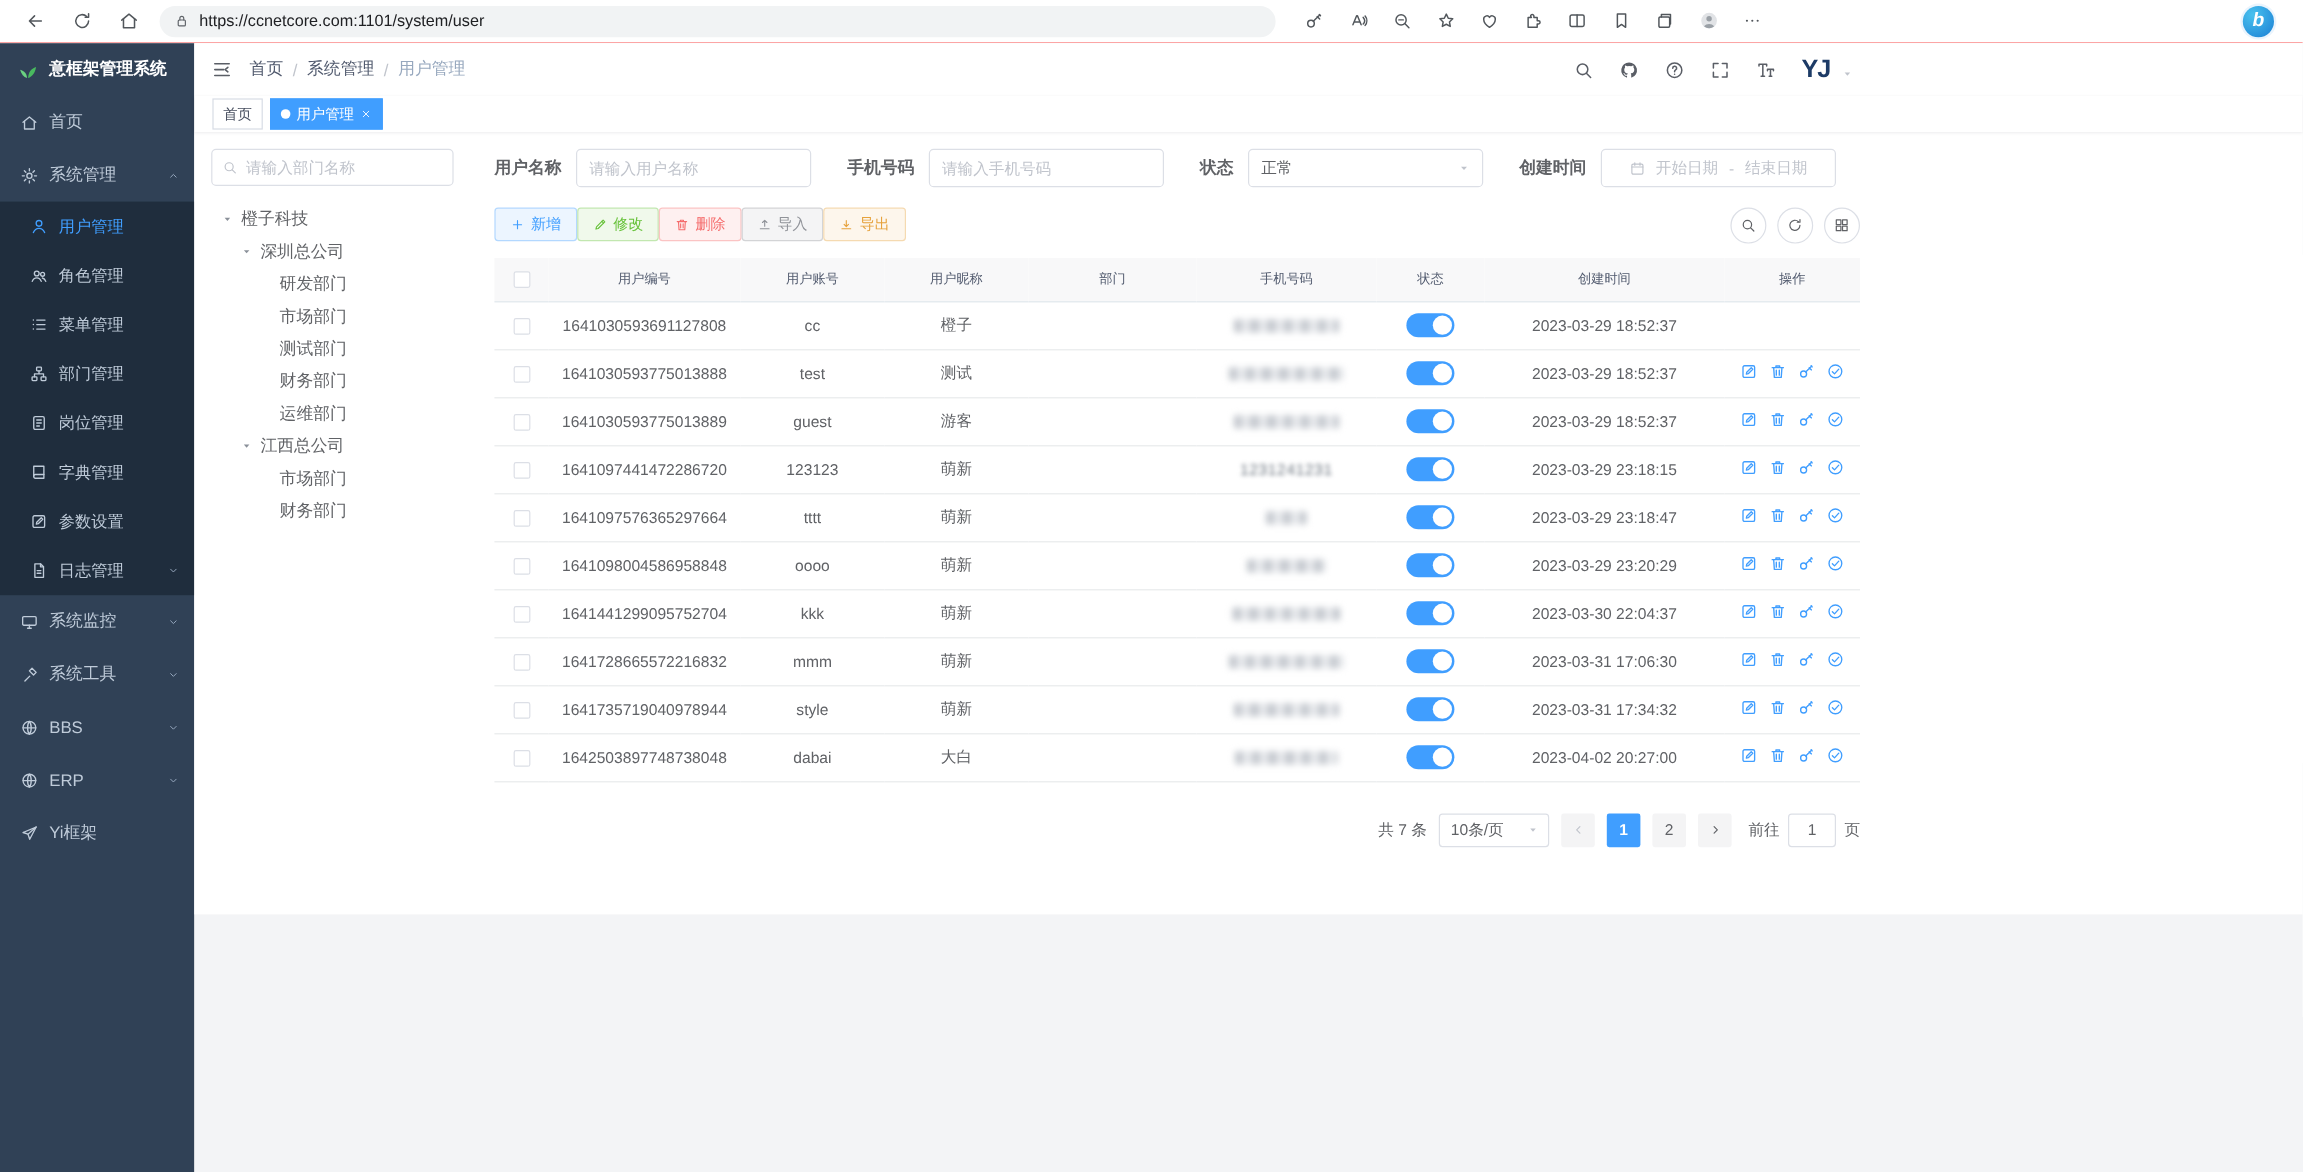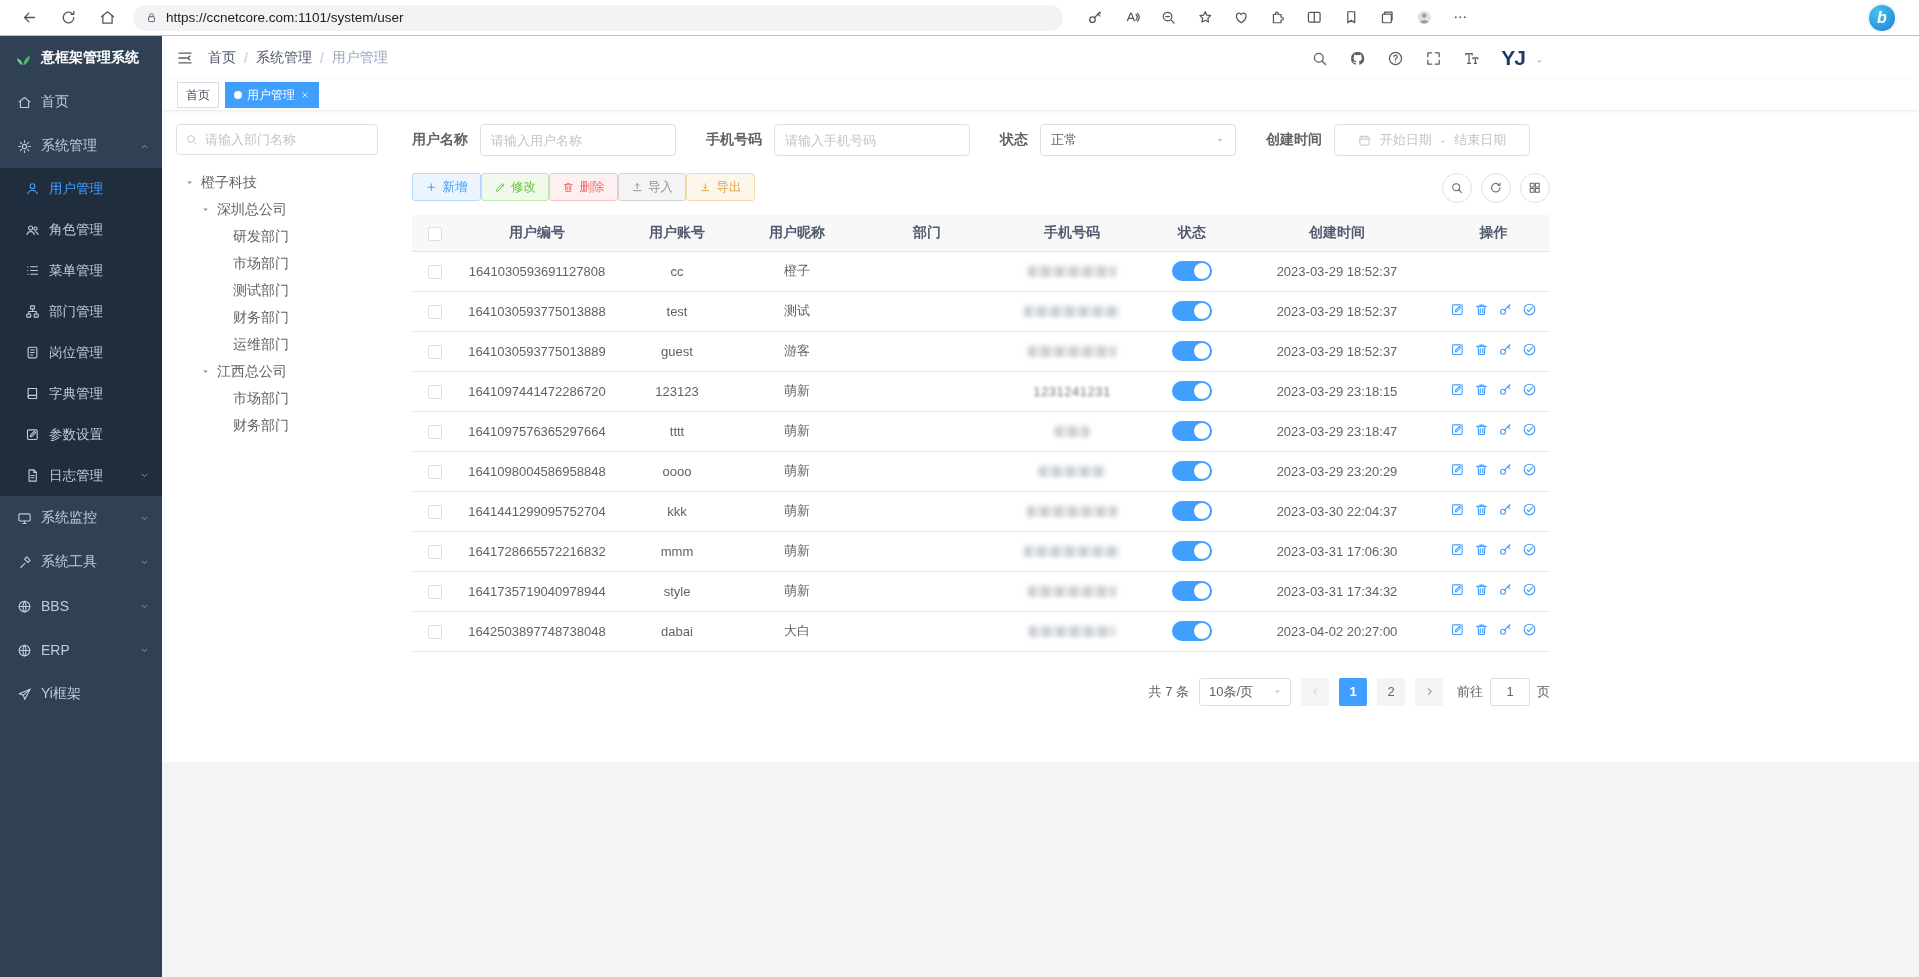--- a/index.html
+++ b/index.html
@@ -87,21 +87,21 @@
   .btn.mini { height:28px; padding:0 12px; font-size:12.5px; border-radius:3px; }
   .btn-primary-plain { background:#ecf5ff; border-color:#b3d8ff; color:#409eff; }
   .btn-success-plain { background:#f0f9eb; border-color:#c2e7b0; color:#67c23a; }
   .btn-danger-plain  { background:#fef0f0; border-color:#fbc4c4; color:#f56c6c; }
   .btn-info-plain    { background:#f4f4f5; border-color:#d3d4d6; color:#909399; }
   .btn-warning-plain { background:#fdf6ec; border-color:#f5dab1; color:#e6a23c; }
   .tool-circles { margin-left:auto; display:flex; gap:9px; }
   .circle-btn { width:30px; height:30px; border-radius:50%; border:1px solid #dcdfe6; background:#fff; color:#606266; display:flex; align-items:center; justify-content:center; font-size:13.5px; cursor:pointer; }
 
   table { width:1138px; border-collapse:collapse; table-layout:fixed; margin-top:12px; }
-  th { height:36px; background:#f8f8f9; color:#515a6e; font-size:14px; font-weight:700; text-align:center; border-bottom:1px solid #dfe6ec; }
+  th { height:36px; background:#f8f8f9; color:#515a6e; font-size:11px; font-weight:400; text-align:center; border-bottom:1px solid #dfe6ec; }
   td { height:40px; font-size:13px; color:#606266; text-align:center; border-bottom:1px solid #e8eaec; padding:0; }
   .checkbox { width:14px; height:14px; border:1px solid #dcdfe6; border-radius:2px; background:#fff; display:inline-block; vertical-align:middle; cursor:pointer; }
   .toggle { width:40px; height:20px; border-radius:10px; background:#409eff; position:relative; display:inline-block; vertical-align:middle; cursor:pointer; }
   .toggle::after { content:""; position:absolute; top:2px; right:2px; width:16px; height:16px; border-radius:50%; background:#fff; }
   .blur-bar { height:11px; border-radius:2px; margin:0 auto; filter:blur(2.5px);
     background:repeating-linear-gradient(90deg,#c6cad0 0 7px,#e7e9ec 7px 14px); }
   .blur-text { filter:blur(1.7px); color:#6e7781; letter-spacing:.5px; }
   .ops { display:inline-flex; gap:9px; align-items:center; }
   .ops .icon { font-size:15px; color:#409eff; cursor:pointer; }
 

